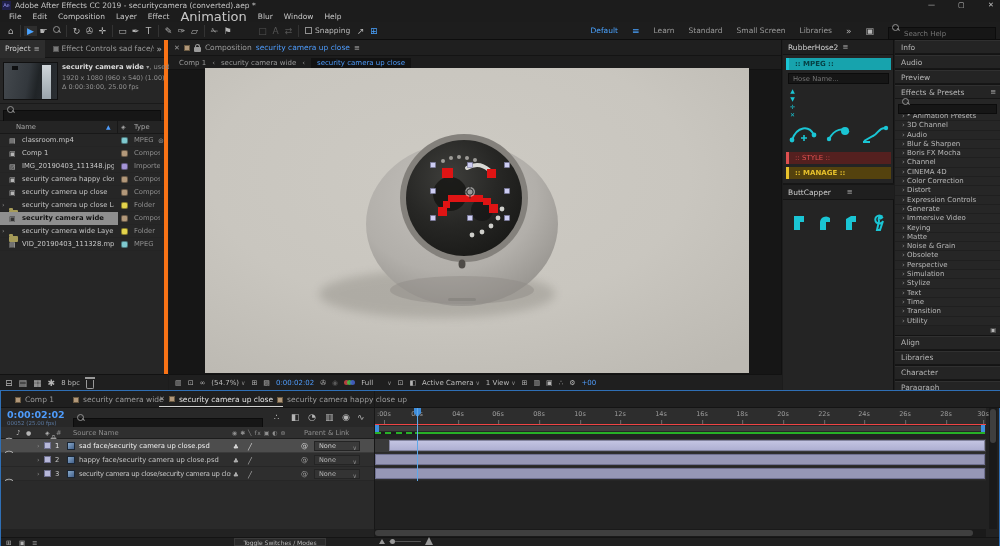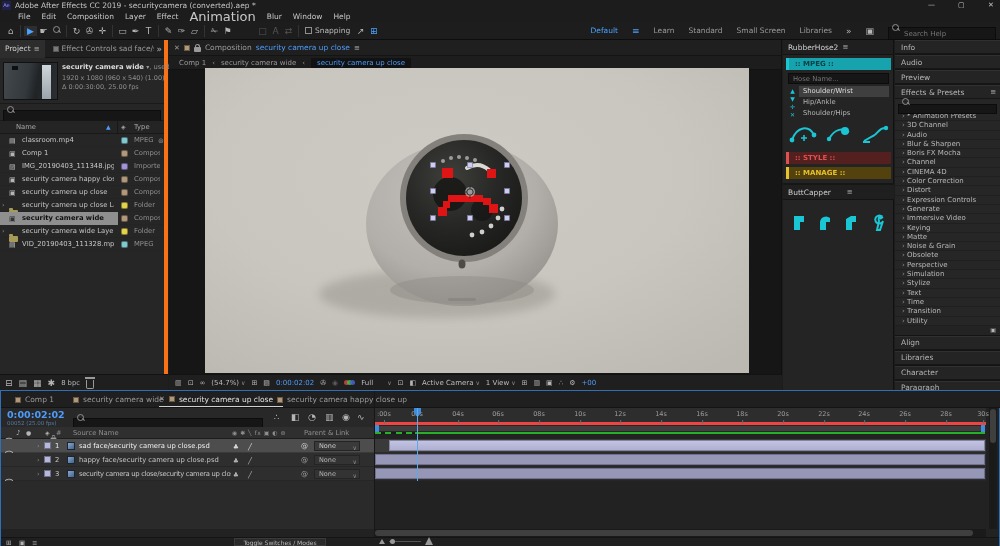--- a/index.html
+++ b/index.html
@@ -51,21 +51,21 @@
 <div id="app">
 
   <div class="abs" style="left:0;top:0;width:1000px;height:11px;background:#1c1c1c">
     <span class="abs" style="left:2px;top:1px;width:9px;height:9px;background:#20204a;color:#9e9efc;font-size:5px;text-align:center;line-height:9px">Ae</span>
     <span class="abs nowrap" style="left:15px;top:1px;font-size:7.5px;color:#c4c4c4">Adobe After Effects CC 2019 - securitycamera (converted).aep *</span>
     <span class="abs" style="left:928px;top:1px;font-size:7px;color:#c4c4c4">—</span>
     <span class="abs" style="left:958px;top:1px;font-size:7px;color:#c4c4c4">▢</span>
     <span class="abs" style="left:988px;top:1px;font-size:7px;color:#c4c4c4">✕</span>
   </div>
 
-  <div class="abs" style="left:0;top:11px;width:1000px;height:11px;background:#1c1c1c;display:flex;align-items:center;padding-left:18px;gap:11px">
+  <div class="abs" style="left:0;top:11px;width:1000px;height:11px;background:#1c1c1c;display:flex;align-items:center;padding-left:9px;gap:11px">
     <span style="font-size:7.5px;color:#c8c8c8">File</span>
     <span style="font-size:7.5px;color:#c8c8c8">Edit</span>
     <span style="font-size:7.5px;color:#c8c8c8">Composition</span>
     <span style="font-size:7.5px;color:#c8c8c8">Layer</span>
     <span style="font-size:7.5px;color:#c8c8c8">Effect</span>
     <span style="font-size:13px;color:#c8c8c8">Animation</span>
     <span style="font-size:7.5px;color:#c8c8c8">Blur</span>
     <span style="font-size:7.5px;color:#c8c8c8">Window</span>
     <span style="font-size:7.5px;color:#c8c8c8">Help</span>
   </div>
@@ -357,45 +357,40 @@
     <div class="abs" style="left:3px;top:18px;width:105px;height:12px;background:#17a3ad;border-left:3px solid #1ac5d4;display:flex;align-items:center;padding-left:6px">
       <span style="font-size:7px;font-weight:bold;color:#063e42">:: MPEG ::</span>
     </div>
     <input class="abs" style="left: 5px; top: 33px; width: 101px; height: 11px; font-size: 6.8px; padding-left: 4px;" placeholder="Hose Name...">
     <div class="abs cyan" style="left:4px;top:47px;width:11px;font-size:6px;line-height:8px;text-align:center">
       <div>▲</div>
       <div>▼</div>
       <div>✛</div>
       <div>✕</div>
     </div>
-    <div class="abs" style="left:16px;top:46px;width:90px">
-      <div style="height:11px;background:#3f3f3f;font-size:6.8px;color:#ddd;padding:1px 0 0 4px">Shoulder/Wrist</div>
-      <div style="height:11px;font-size:6.8px;color:#b5b5b5;padding:1px 0 0 4px">Hip/Ankle</div>
-      <div style="height:11px;font-size:6.8px;color:#b5b5b5;padding:1px 0 0 4px">Shoulder/Hips</div>
-    </div>
     <div class="abs" style="left:6px;top:82px;width:100px;height:24px;display:flex;justify-content:space-between">
       <svg width="28" height="22" viewBox="0 0 28 22">
           <path d="M3,18 C8,4 20,3 25,13" stroke="#1ac5d4" stroke-width="2" fill="none"></path>
           <circle cx="3" cy="18" r="2.4" fill="#1ac5d4"></circle>
           <circle cx="25" cy="13" r="2.4" fill="#1ac5d4"></circle>
           <path d="M12,16 h6 M15,13 v6" stroke="#1ac5d4" stroke-width="1.6"></path>
         </svg>
       <svg width="28" height="22" viewBox="0 0 28 22">
           <path d="M4,17 C10,6 18,6 24,10" stroke="#1ac5d4" stroke-width="2" fill="none"></path>
           <circle cx="20" cy="9" r="4" fill="#1ac5d4"></circle>
           <circle cx="4" cy="17" r="2.2" fill="#1ac5d4"></circle>
         </svg>
       <svg width="28" height="22" viewBox="0 0 28 22">
           <path d="M3,19 L12,14 C18,11 18,5 25,6" stroke="#1ac5d4" stroke-width="2" fill="none"></path>
           <circle cx="25" cy="6" r="2.2" fill="#1ac5d4"></circle>
           <path d="M2,20 h7" stroke="#1ac5d4" stroke-width="2"></path>
         </svg>
     </div>
     <div class="abs" style="left:3px;top:112px;width:105px;height:12px;background:#54201f;border-left:3px solid #e05050;display:flex;align-items:center;padding-left:6px">
-      <span style="font-size:7px;font-weight:bold;color:#e05050">:: STYLE ::</span>
+      <span style="font-size:7px;font-weight:normal;color:#e05050">:: STYLE ::</span>
     </div>
     <div class="abs" style="left:3px;top:127px;width:105px;height:12px;background:#54420e;border-left:3px solid #e8c22c;display:flex;align-items:center;padding-left:6px">
       <span style="font-size:7px;font-weight:bold;color:#e8c22c">:: MANAGE ::</span>
     </div>
     <div class="abs" style="left:0;top:143px;width:111px;height:2px;background:#161616"></div>
     <div class="abs" style="left:0;top:145px;width:111px;height:15px;background:#1f1f1f;border-bottom:1px solid #141414;display:flex;align-items:center;gap:16px;padding:0 5px">
       <span style="font-size:7.5px;color:#d0d0d0">ButtCapper</span>
       <span class="ico" style="font-size:7px">≡</span>
     </div>
     <div class="abs" style="left:8px;top:170px;width:96px;height:26px;display:flex;justify-content:space-between;align-items:center">
@@ -513,21 +508,21 @@
         <input style="width: 190px; height: 12px; padding-left: 15px; font-size: 7px;">
       </span>
       <span class="abs ico" style="left:273px;top:4px">∴</span>
       <span class="abs ico" style="left:290px;top:4px">◧</span>
       <span class="abs ico" style="left:307px;top:4px">◔</span>
       <span class="abs ico" style="left:324px;top:4px">▥</span>
       <span class="abs ico" style="left:341px;top:4px">◉</span>
       <span class="abs ico" style="left:356px;top:4px">∿</span>
     </div>
 
-    <div class="abs" style="left:373px;top:17px;width:612px;height:17px;background:#2d2d2d;border-bottom:3px solid #ef4444">
+    <div class="abs" style="left:373px;top:17px;width:612px;height:17px;background:#2d2d2d;border-bottom:1px solid #ef4444">
       <span class="tick" style="left:3px;transform:none">:00s</span>
       <span class="tick" style="left:43px">02s</span>
       <span class="tick" style="left:84px">04s</span>
       <span class="tick" style="left:124px">06s</span>
       <span class="tick" style="left:165px">08s</span>
       <span class="tick" style="left:206px">10s</span>
       <span class="tick" style="left:246px">12s</span>
       <span class="tick" style="left:287px">14s</span>
       <span class="tick" style="left:328px">16s</span>
       <span class="tick" style="left:368px">18s</span>

